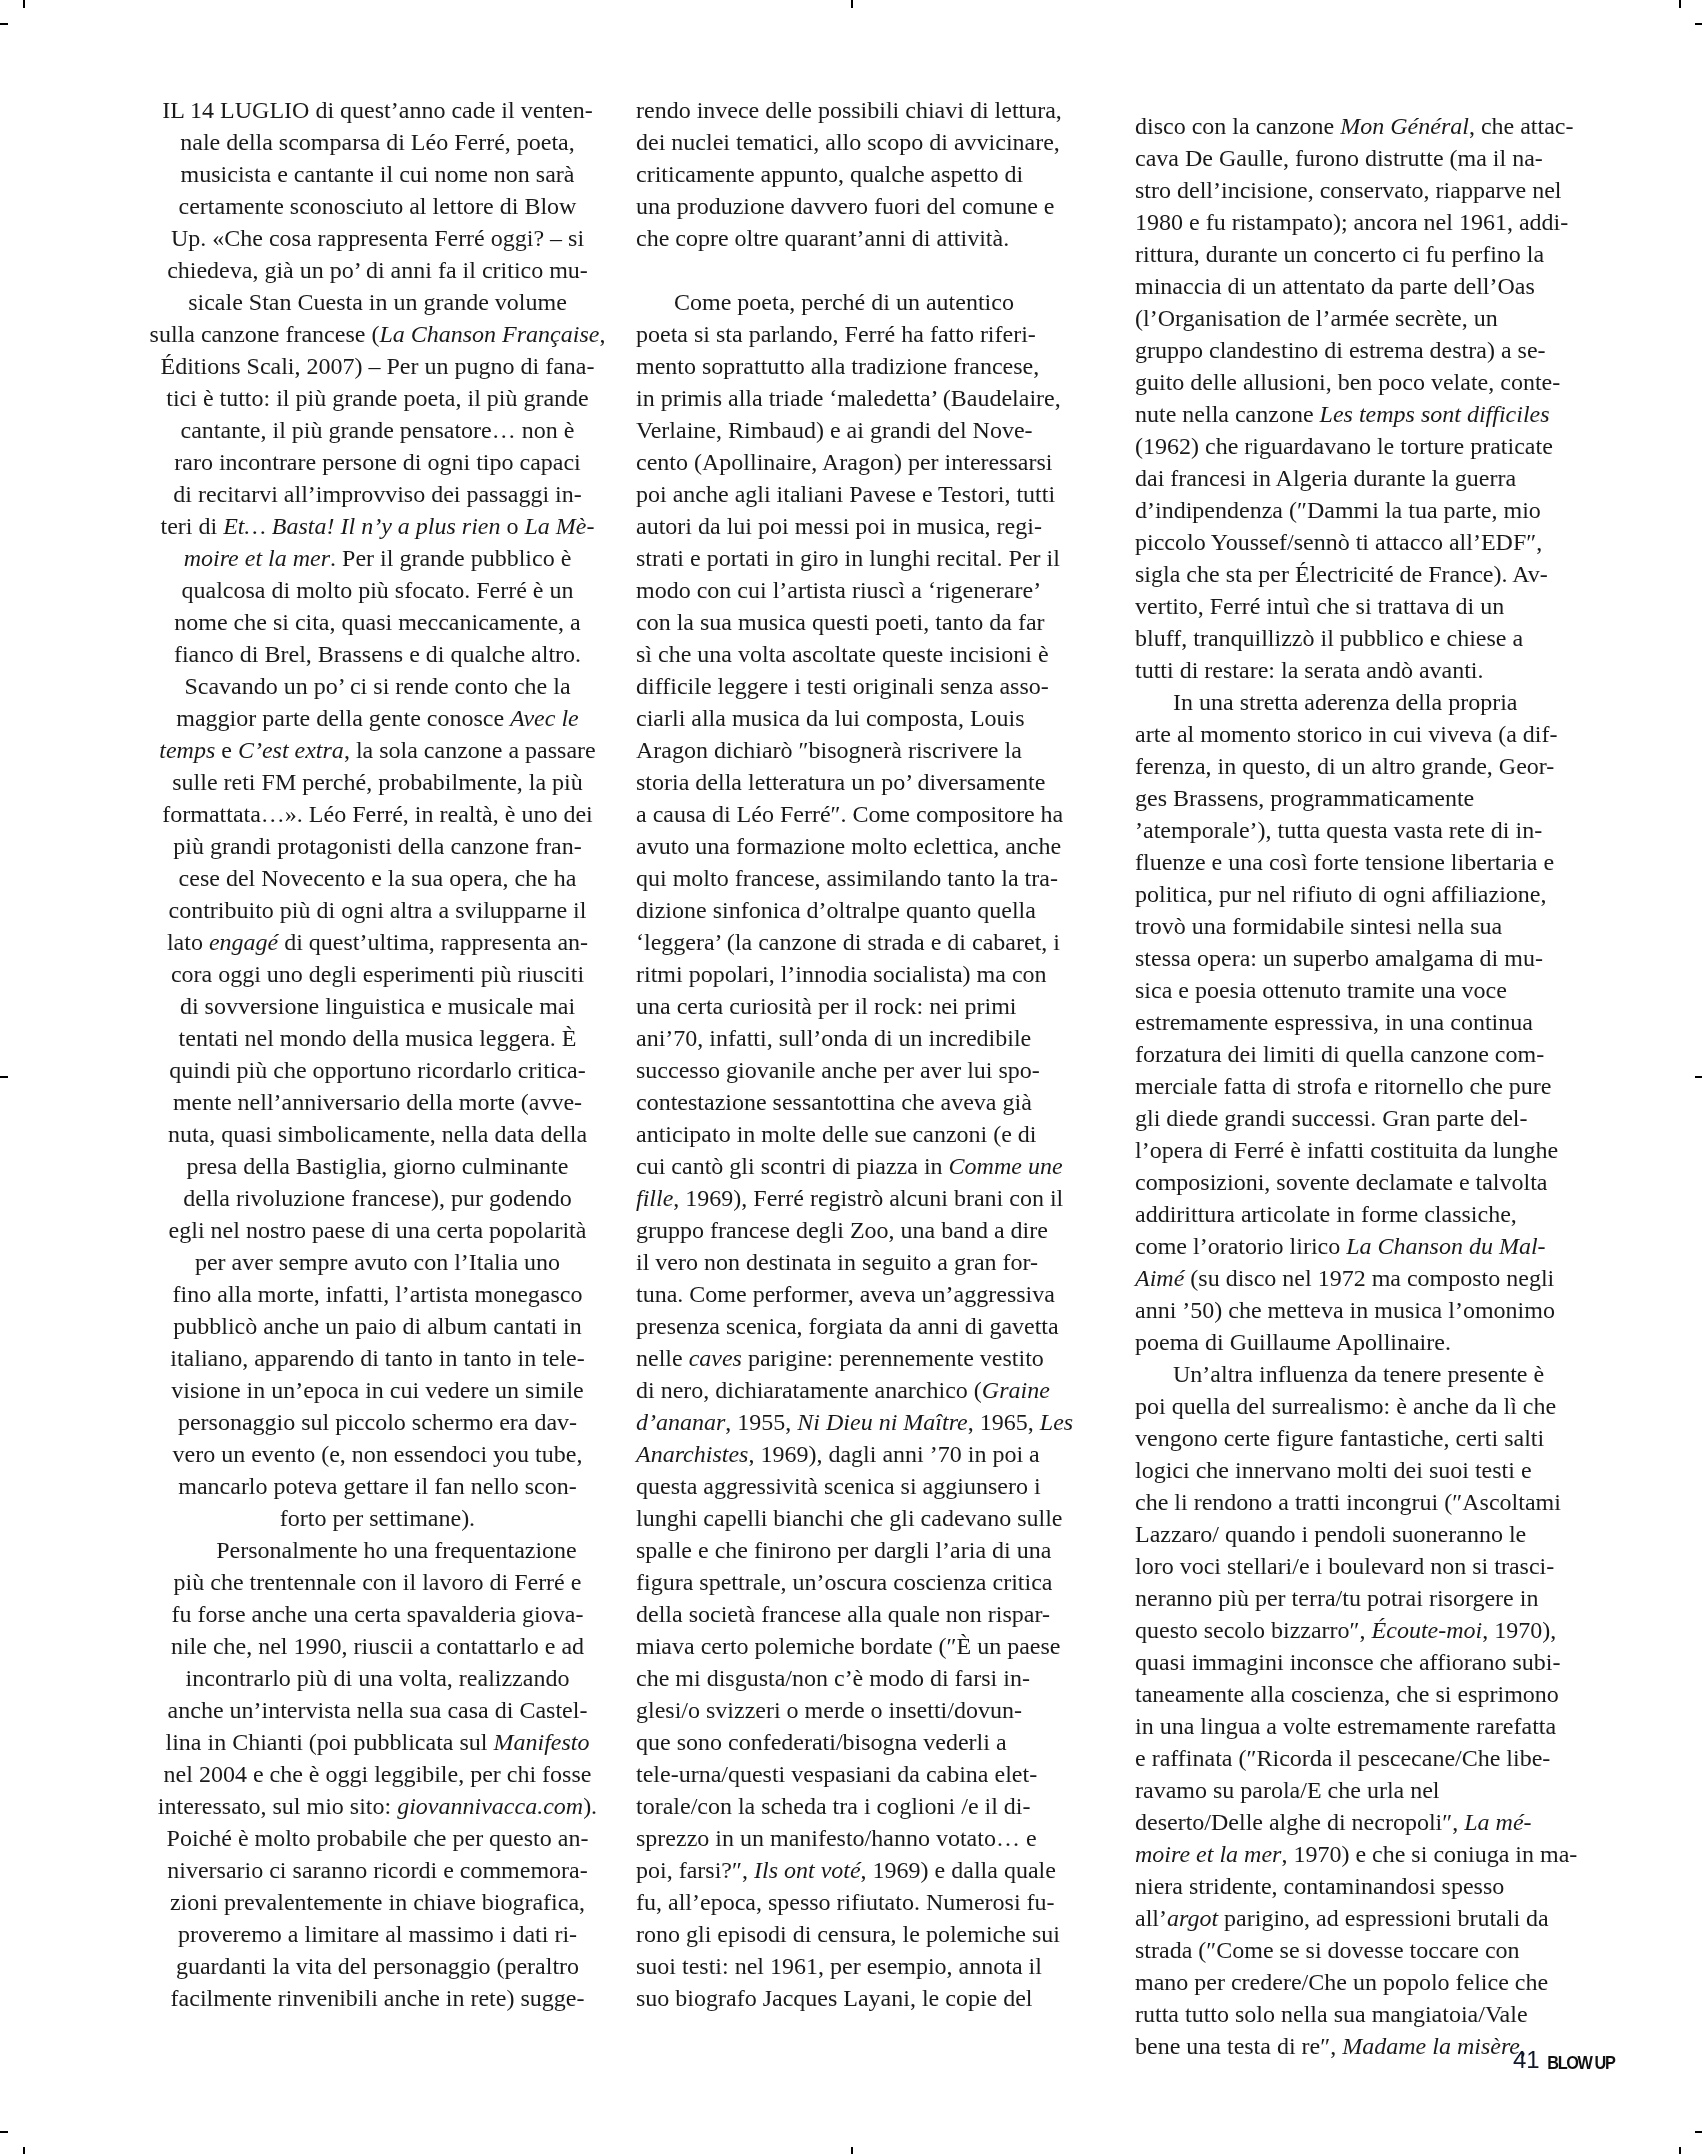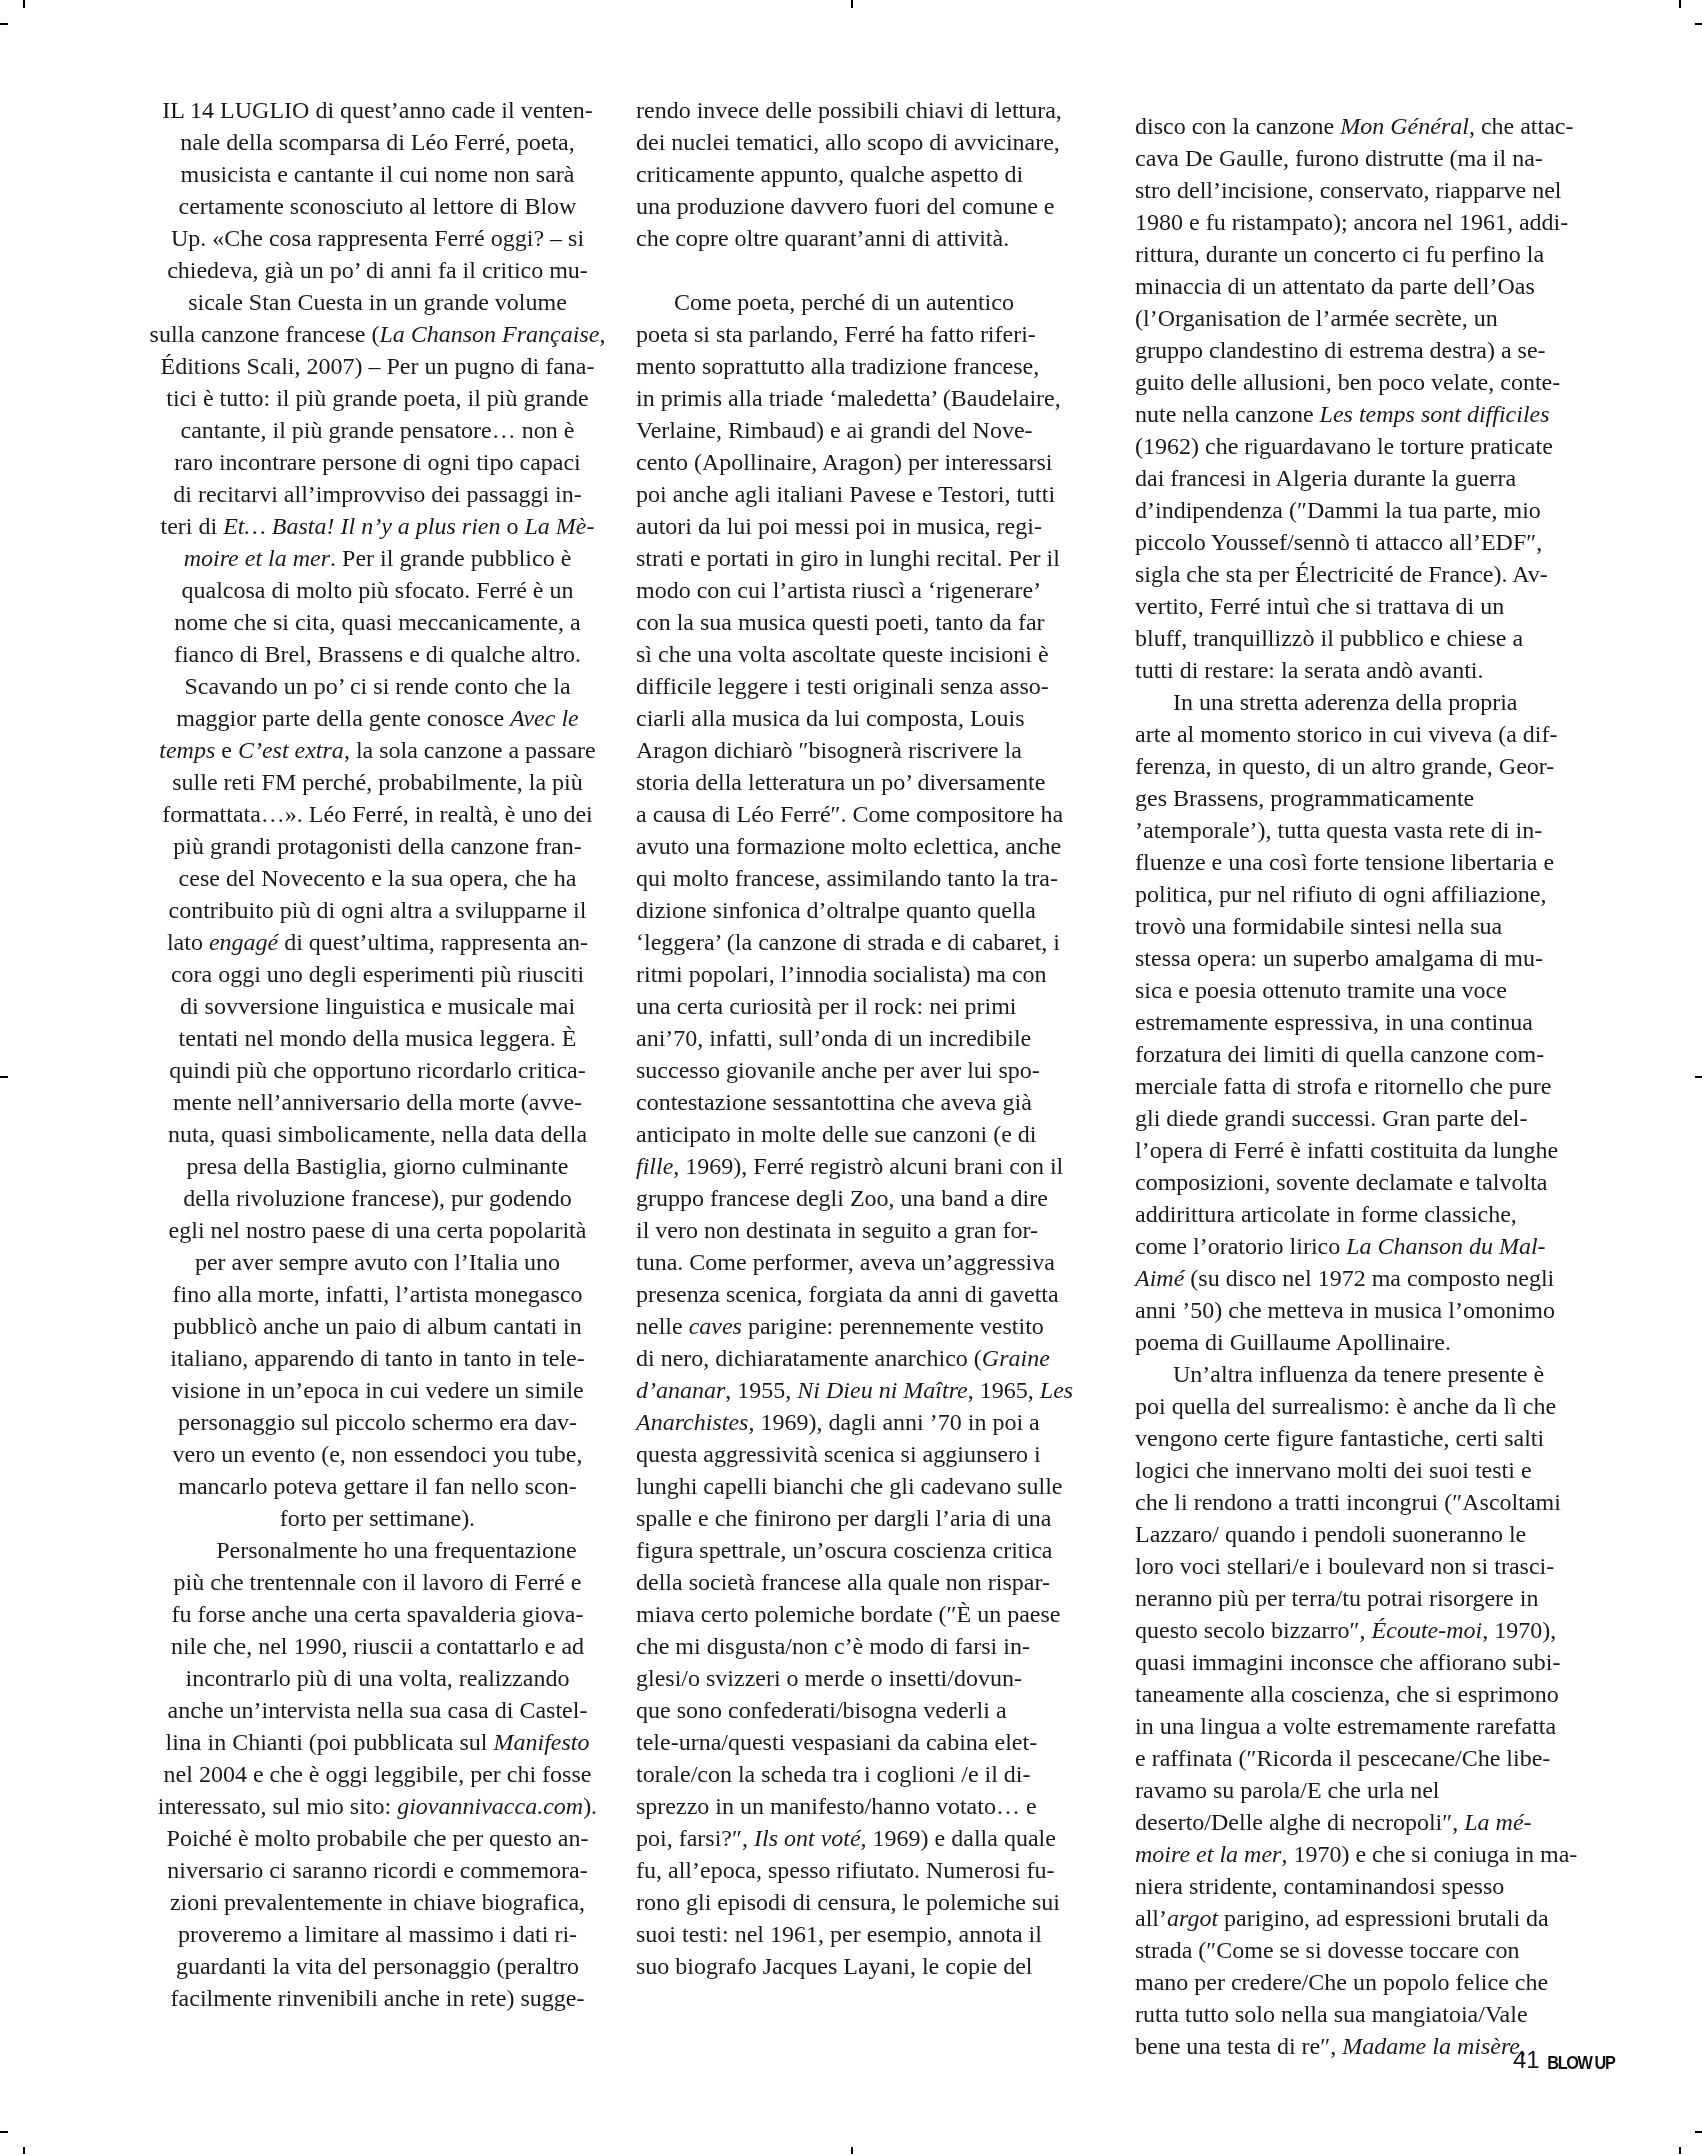--- a/index.html
+++ b/index.html
@@ -127,20 +127,21 @@
     <span class="line"><span>avuto una formazione molto eclettica, anche</span></span>
     <span class="line"><span>qui molto francese, assimilando tanto la tra-</span></span>
     <span class="line"><span>dizione sinfonica d’oltralpe quanto quella</span></span>
     <span class="line"><span>‘leggera’ (la canzone di strada e di cabaret, i</span></span>
     <span class="line"><span>ritmi popolari, l’innodia socialista) ma con</span></span>
     <span class="line"><span>una certa curiosità per il rock: nei primi</span></span>
     <span class="line"><span>ani’70, infatti, sull’onda di un incredibile</span></span>
     <span class="line"><span>successo giovanile anche per aver lui spo-</span></span>
     <span class="line"><span>contestazione sessantottina che aveva già</span></span>
     <span class="line"><span>anticipato in molte delle sue canzoni (e di</span></span>
+    <span class="line"><span>cui cantò gli scontri di piazza in </span><i>Comme une</i></span>
     <span class="line"><i>fille</i><span>, 1969), Ferré registrò alcuni brani con il</span></span>
     <span class="line"><span>gruppo francese degli Zoo, una band a dire</span></span>
     <span class="line"><span>il vero non destinata in seguito a gran for-</span></span>
     <span class="line"><span>tuna. Come performer, aveva un’aggressiva</span></span>
     <span class="line"><span>presenza scenica, forgiata da anni di gavetta</span></span>
     <span class="line"><span>nelle </span><i>caves</i><span> parigine: perennemente vestito</span></span>
     <span class="line"><span>di nero, dichiaratamente anarchico (</span><i>Graine</i></span>
     <span class="line"><i>d’ananar</i><span>, 1955, </span><i>Ni Dieu ni Maître</i><span>, 1965, </span><i>Les</i></span>
     <span class="line"><i>Anarchistes</i><span>, 1969), dagli anni ’70 in poi a</span></span>
     <span class="line"><span>questa aggressività scenica si aggiunsero i</span></span>

